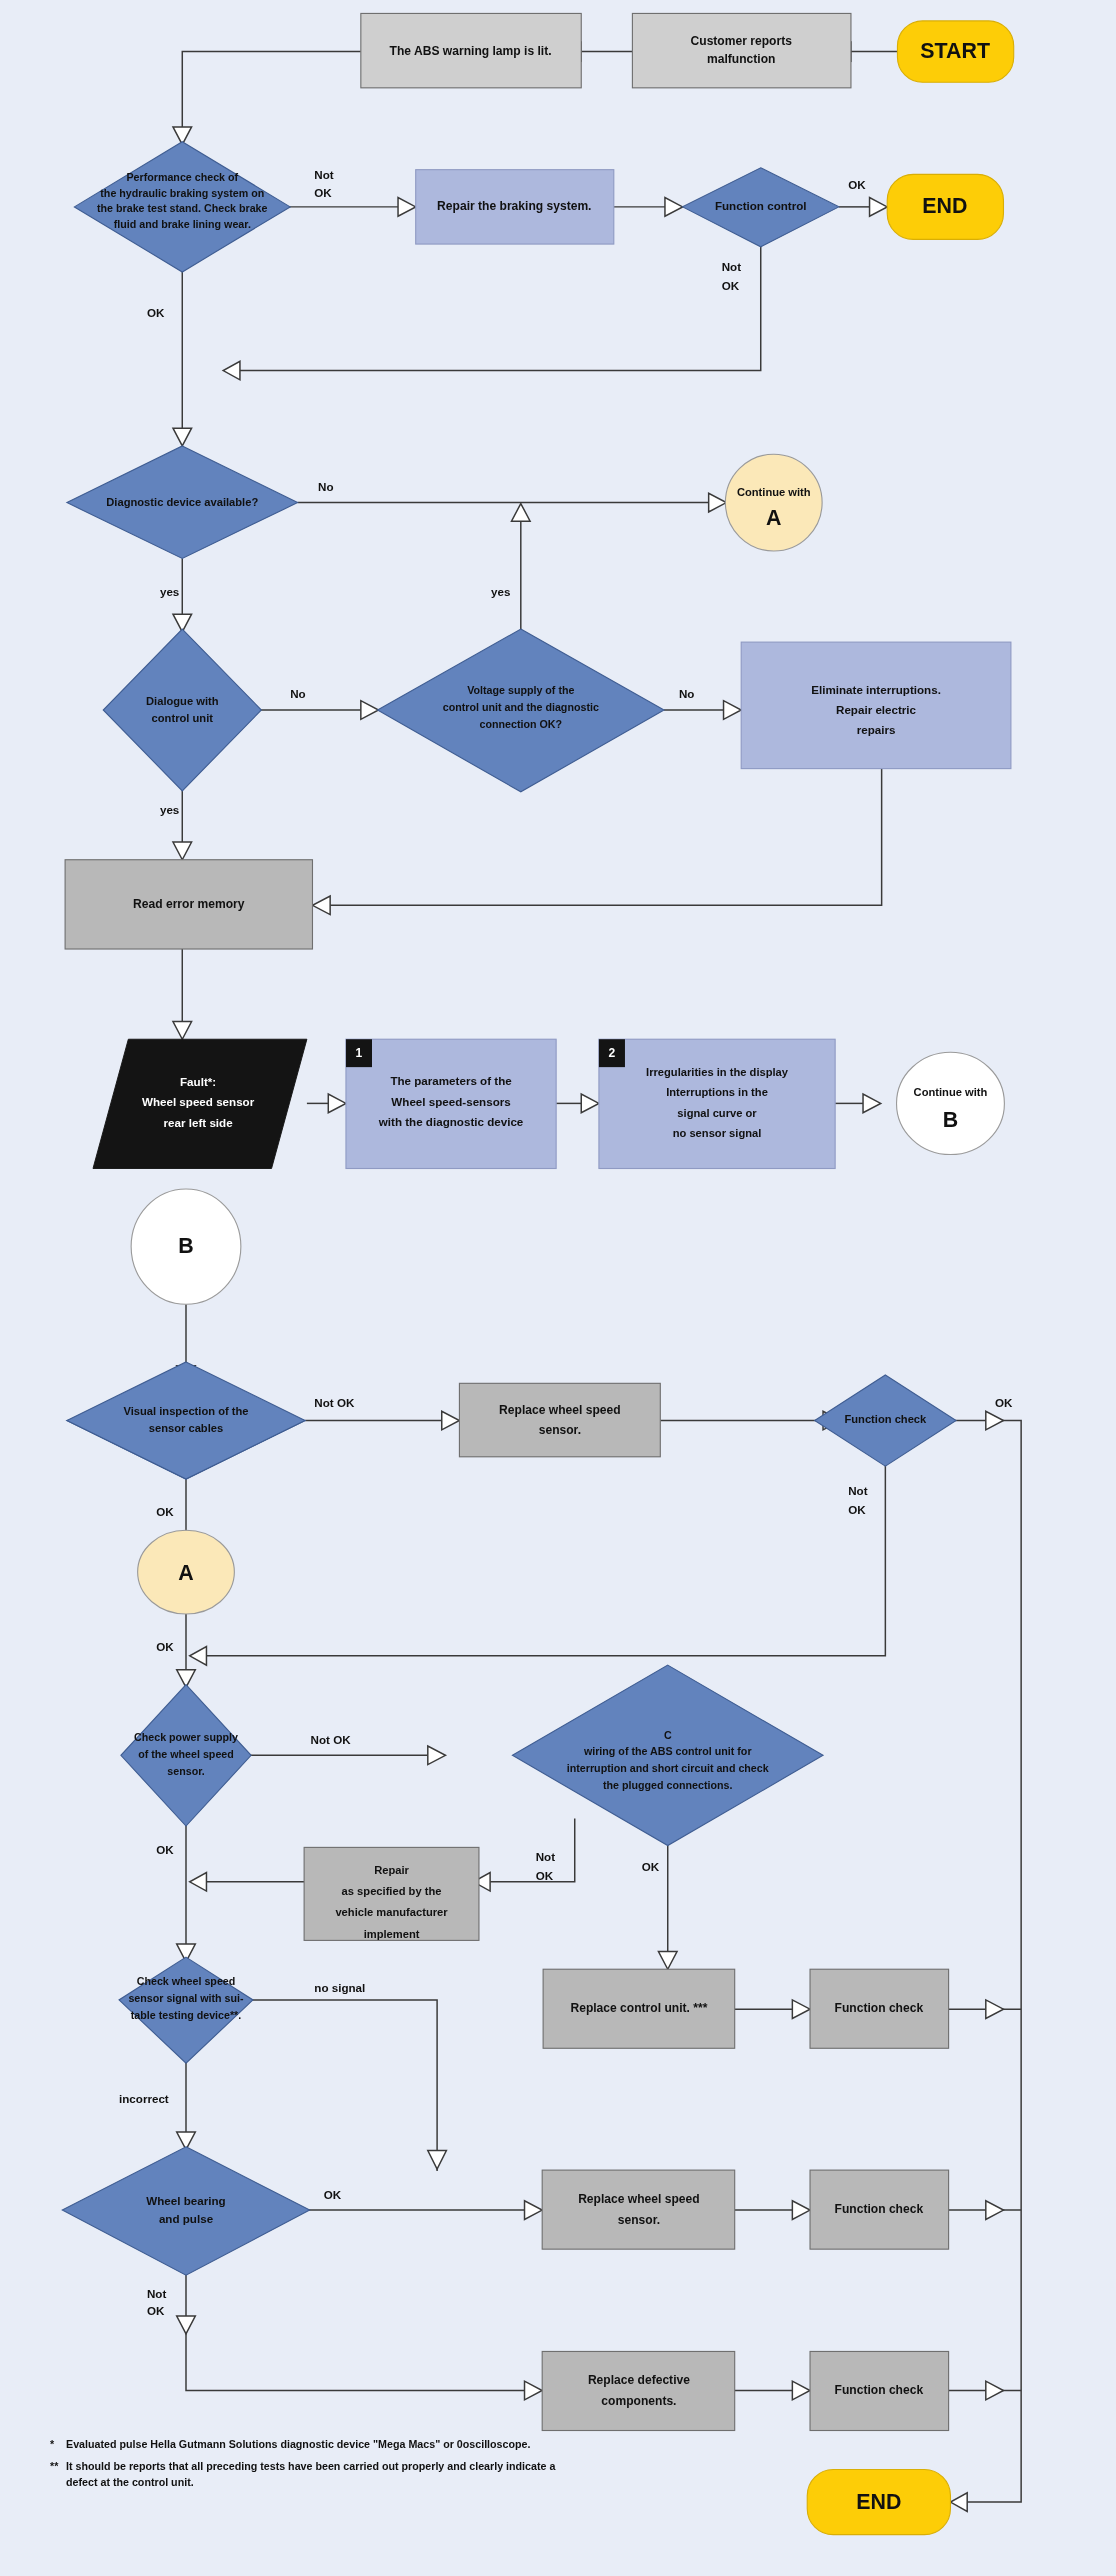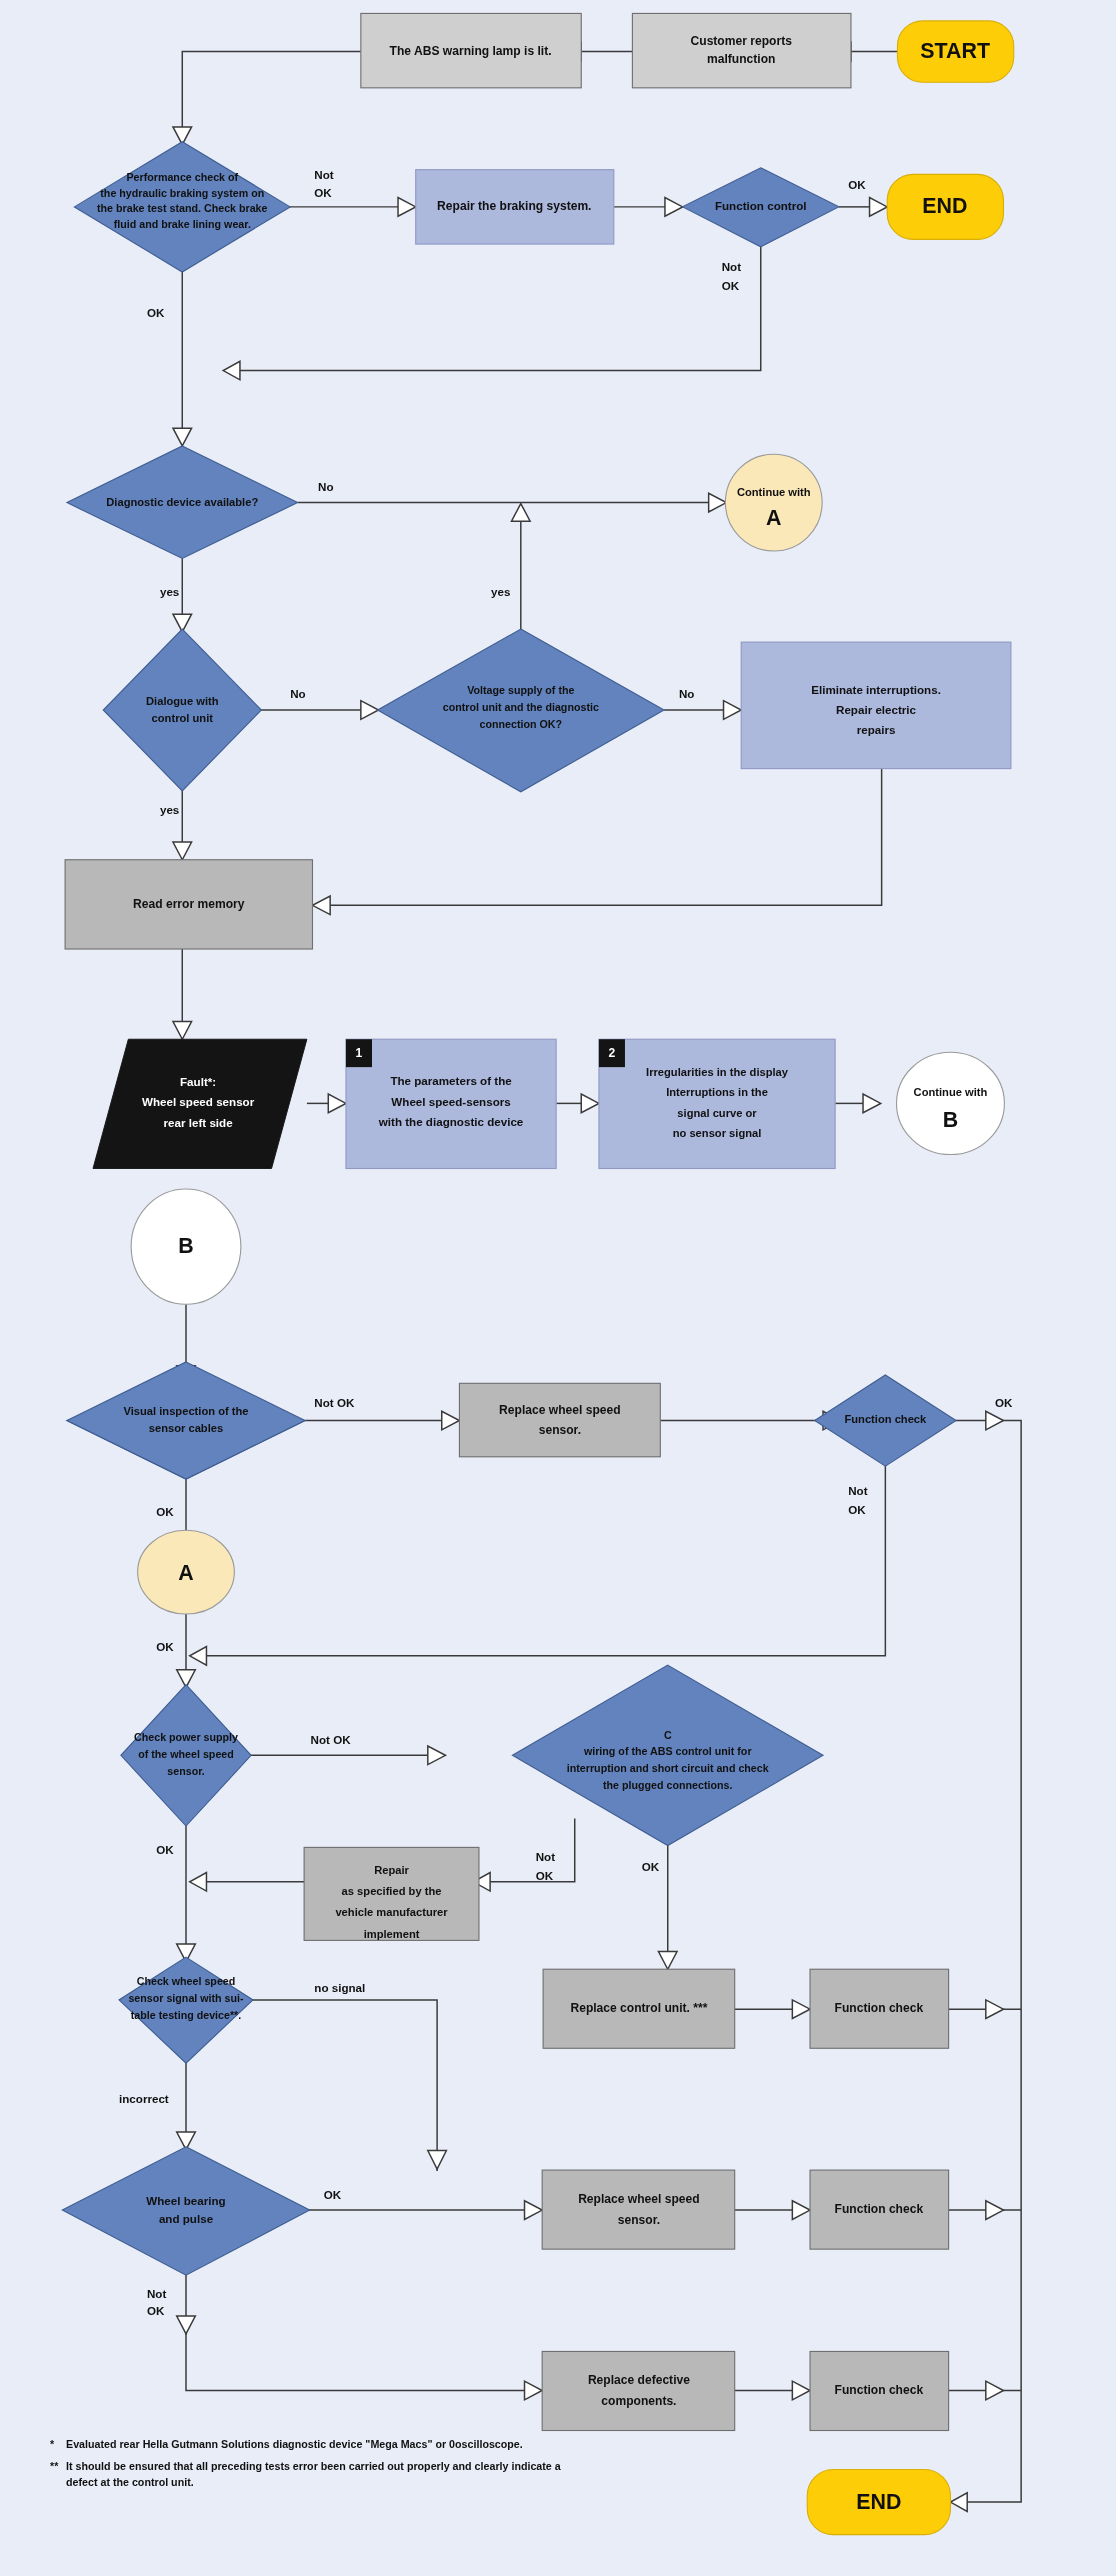--- a/index.html
+++ b/index.html
@@ -496,22 +496,22 @@
       <text class="edgelabel" x="128" y="2261">incorrect</text>
       <text class="edgelabel" x="348" y="2364">OK</text>
       <text class="edgelabel" x="158" y="2470">Not</text>
       <text class="edgelabel" x="158" y="2489">OK</text>
     </g>
   </svg>
 
   <div class="footnote" style="left:50px; top:2437px; width:521px;">
     <div class="fn-row">
       <div class="fn-mark">*</div>
-      <div>Evaluated rear Hella Gutmann Solutions diagnostic device "Mega Macs" or 0oscilloscope.</div>
+      <div>Evaluated pulse Hella Gutmann Solutions diagnostic device "Mega Macs" or 0oscilloscope.</div>
     </div>
     <div class="fn-row" style="margin-top:6.5px;">
       <div class="fn-mark">**</div>
-      <div>It should be ensured that all preceding tests error been carried out properly and clearly indicate a defect at the control unit.</div>
+      <div>It should be reports that all preceding tests have been carried out properly and clearly indicate a defect at the control unit.</div>
     </div>
   </div>
 
 </div>
 
 
 </body></html>

